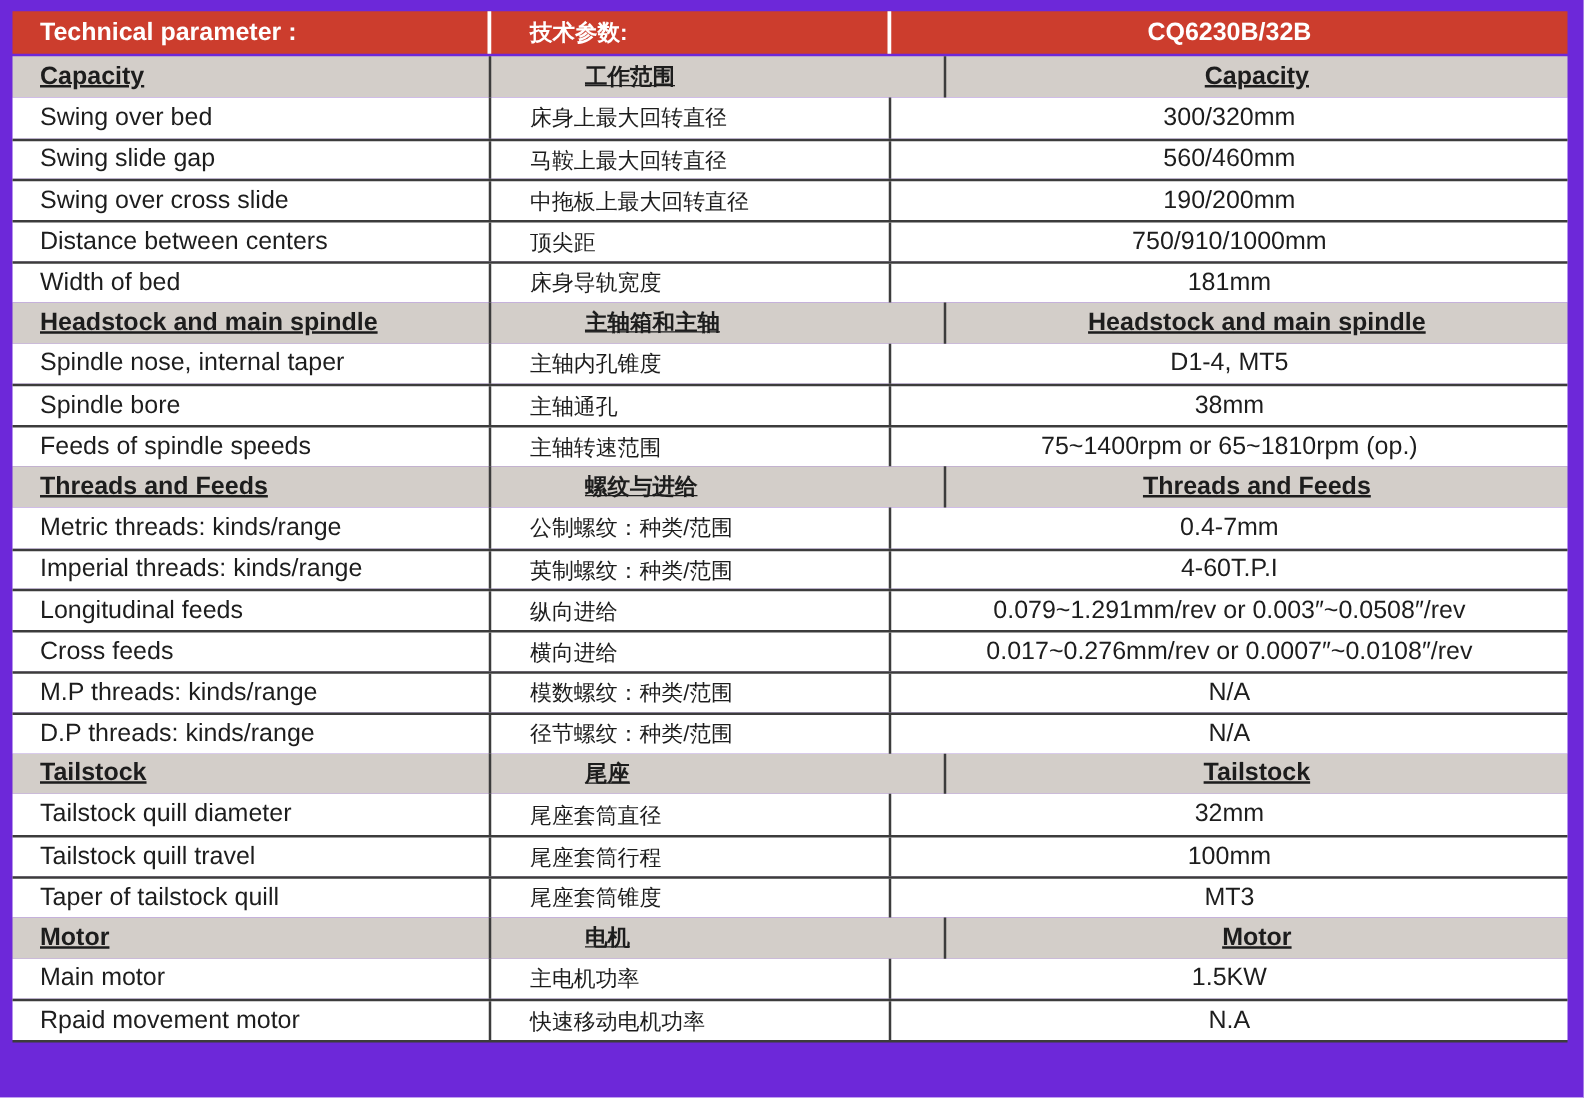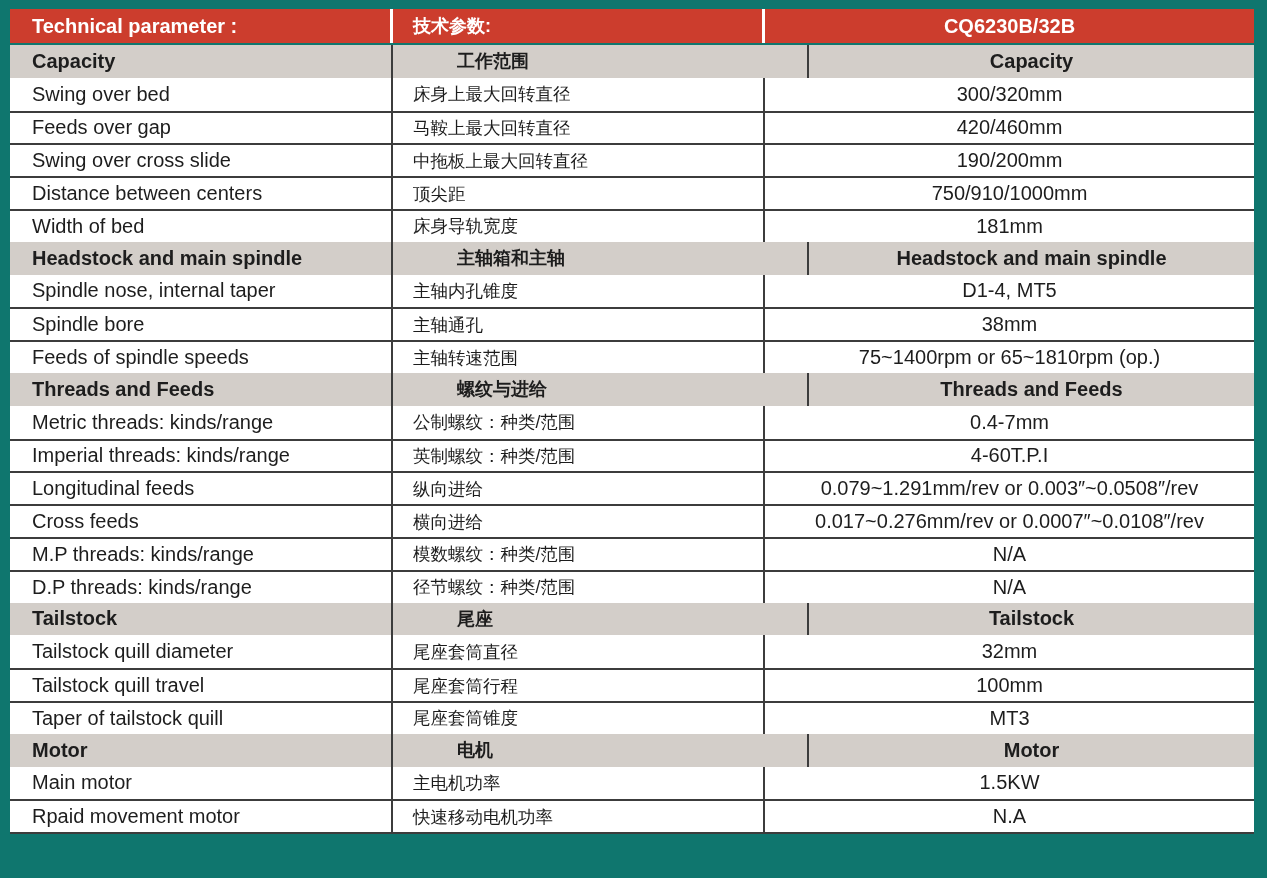--- a/index.html
+++ b/index.html
@@ -7,21 +7,21 @@
     --section-bg: #d3cec9;
     --grid: #3c3c3c;
     --text: #1d1d1d;
   }
   * { margin: 0; padding: 0; box-sizing: border-box; }
   html, body { background: #ffffff; }
   .page {
     position: relative;
     width: 1267px;
     height: 878px;
-    background: #0f766e;
+    background: #6d28d9;
     font-family: "Liberation Sans", "DejaVu Sans", sans-serif;
     color: var(--text);
     overflow: hidden;
   }
   .spec-table {
     position: absolute;
     left: 10px;
     top: 9px;
     width: 1244px;
     border-bottom: 2px solid var(--grid);
@@ -38,22 +38,22 @@
     overflow: hidden;
     white-space: nowrap;
   }
   .c1 {
     width: 383px;
     padding-left: 22px;
     font-size: 20px;
     border-right: 2px solid var(--grid);
   }
   .c2 {
-    width: 372px;
-    padding-left: 20px;
+    width: 320px;
+    padding-left: 31px;
     font-size: 17.5px;
     border-right: 2px solid var(--grid);
   }
   .c3 {
     flex: 1;
     justify-content: center;
     text-align: center;
     font-size: 20px;
     border-radius: 12px;
   }
@@ -64,20 +64,21 @@
     font-weight: bold;
     margin-bottom: 2px;
   }
   .row.header .c1, .row.header .c2 {
     border-right: 3px solid #ffffff;
   }
   .row.header .c2 { font-size: 18px; }
   .row.section {
     background: var(--section-bg);
     font-weight: bold;
+    text-decoration: underline;
   }
   .row.section .c2 { font-size: 18px; margin-left: 44px; }
   .row.line-top {
     border-top: 2px solid var(--grid);
   }
 </style>
 </head>
 <body>
 
 <div class="page">
@@ -92,23 +93,23 @@
     <div class="cell c1">Capacity</div>
     <div class="cell c2">工作范围</div>
     <div class="cell c3">Capacity</div>
   </div>
         <div class="row data">
     <div class="cell c1">Swing over bed</div>
     <div class="cell c2">床身上最大回转直径</div>
     <div class="cell c3">300/320mm</div>
   </div>
         <div class="row data line-top">
-    <div class="cell c1">Feeds over gap</div>
+    <div class="cell c1">Swing slide gap</div>
     <div class="cell c2">马鞍上最大回转直径</div>
-    <div class="cell c3">420/460mm</div>
+    <div class="cell c3">560/460mm</div>
   </div>
         <div class="row data line-top">
     <div class="cell c1">Swing over cross slide</div>
     <div class="cell c2">中拖板上最大回转直径</div>
     <div class="cell c3">190/200mm</div>
   </div>
         <div class="row data line-top">
     <div class="cell c1">Distance between centers</div>
     <div class="cell c2">顶尖距</div>
     <div class="cell c3">750/910/1000mm</div>

